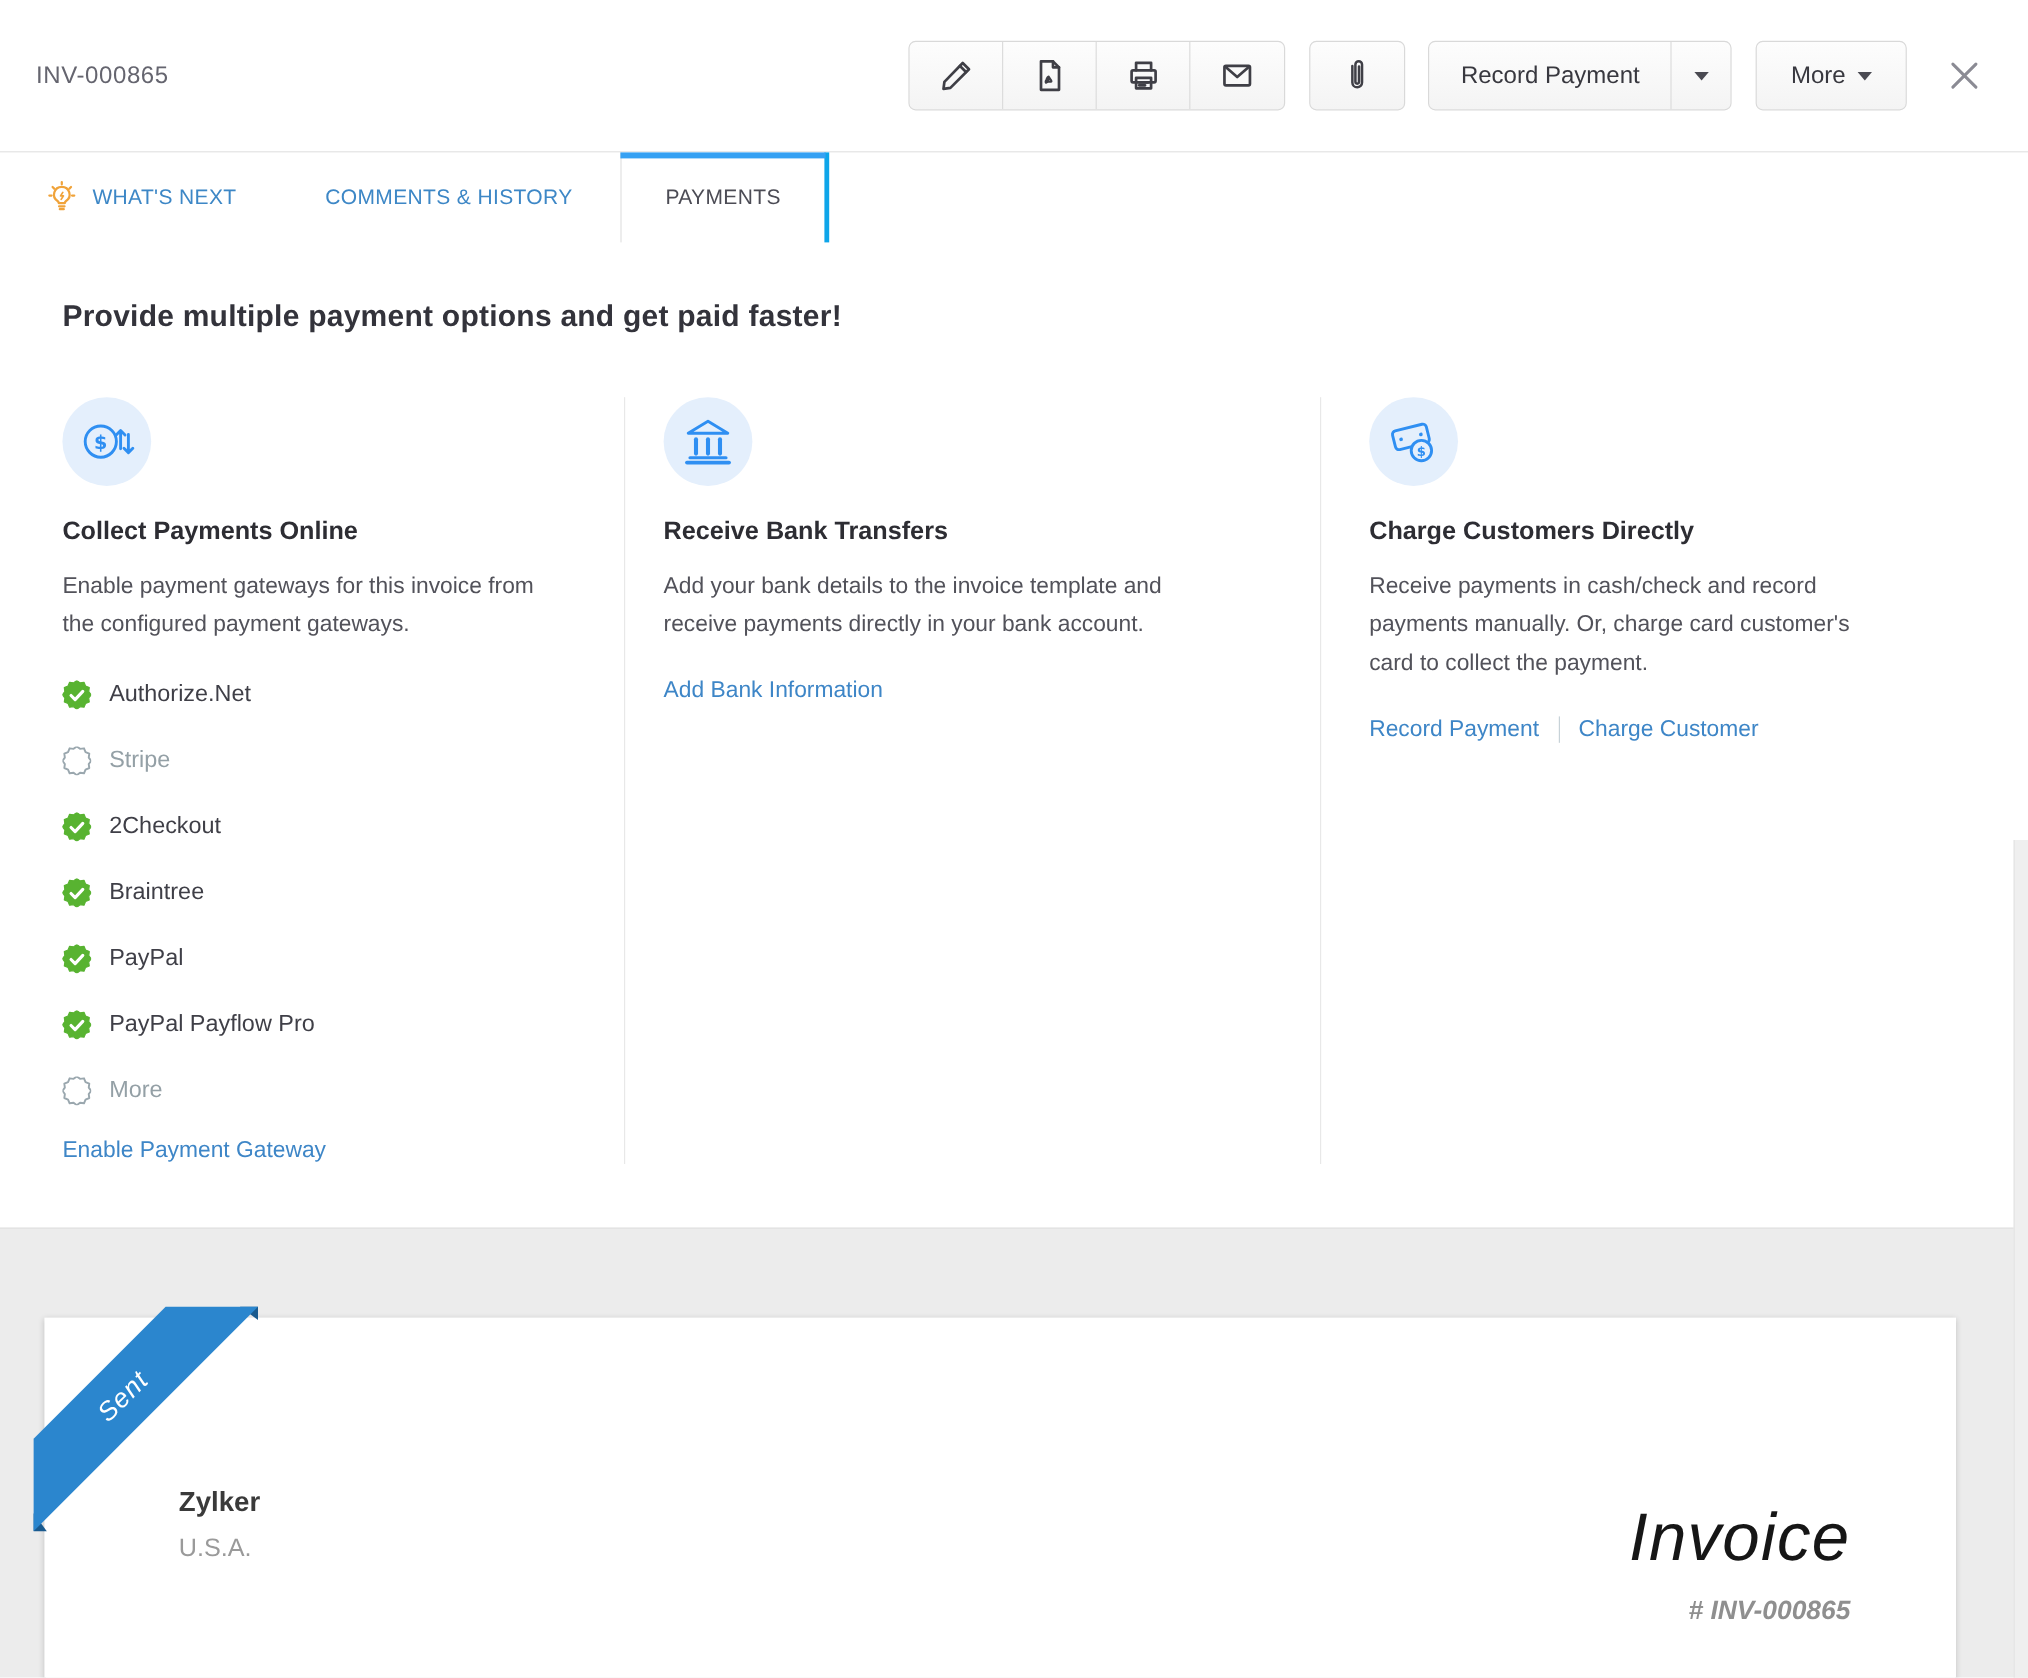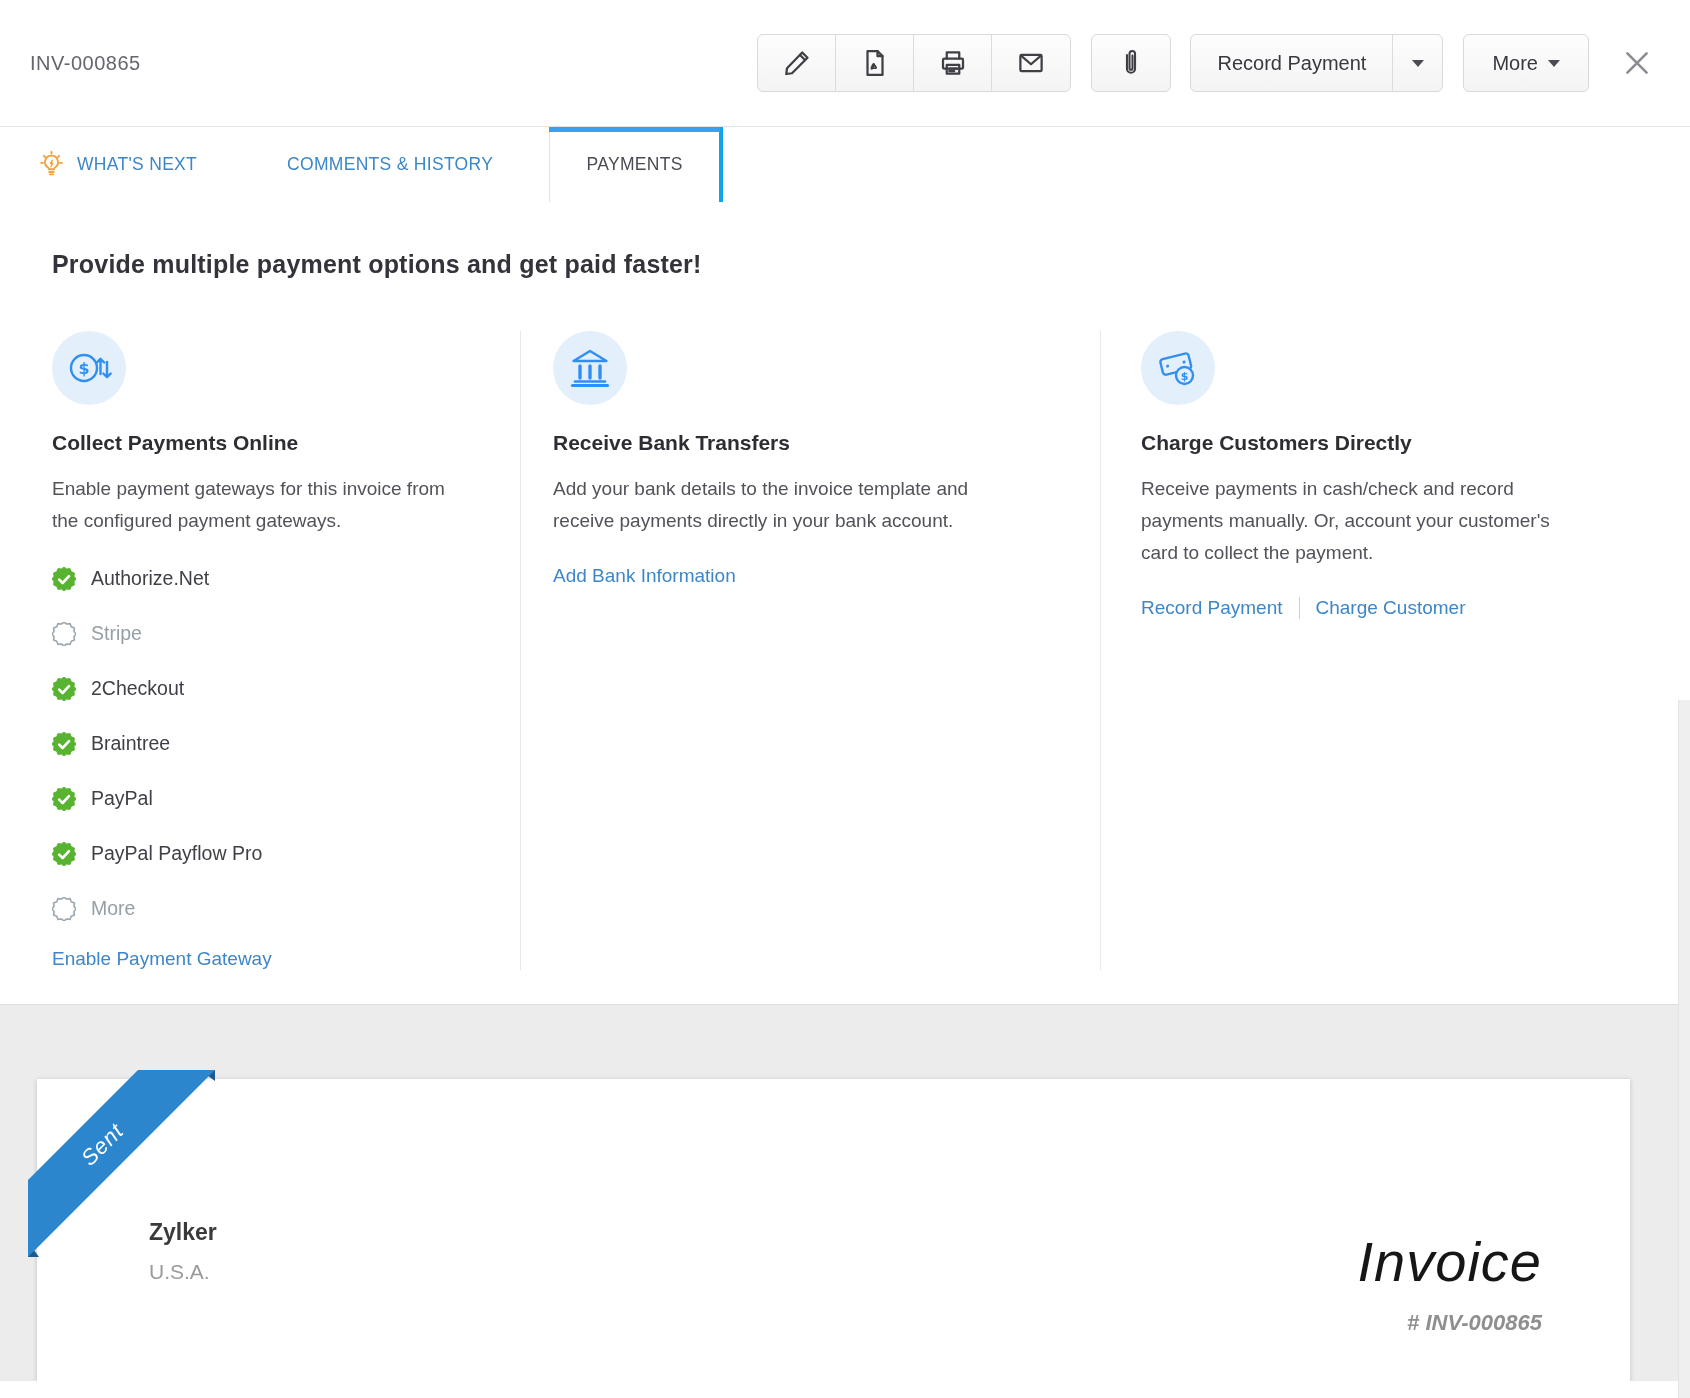--- a/index.html
+++ b/index.html
@@ -24,31 +24,31 @@
            background:linear-gradient(#fdfdfd,#f4f4f4); overflow:hidden; }
   .split .main { padding:0 26px; display:flex; align-items:center; font-size:20px; color:#38383f; cursor:pointer; }
   .split .caret-seg { width:50px; border-left:1px solid #dcdcdc; display:flex; align-items:center; justify-content:center; cursor:pointer; }
   .more-btn { margin-left:20px; padding:0 28px; font-size:20px; color:#38383f; }
   .more-btn .cdown { margin-left:10px; }
   .cdown { width:0; height:0; border-left:6px solid transparent; border-right:6px solid transparent;
            border-top:7px solid #4a4a52; display:inline-block; }
   .close-x { margin-left:32px; cursor:pointer; display:flex; align-items:center; }
 
   
-  .tabbar { height:76px; border-top:1px solid #e3e3e3; display:flex; align-items:stretch; padding-left:38px; background:#fff;gap:16px; }
+  .tabbar { height:76px; border-top:1px solid #e3e3e3; display:flex; align-items:stretch; padding-left:38px; background:#fff; }
   .tab { display:flex; align-items:center; font-size:17.5px; letter-spacing:.3px; color:#3d87c6; cursor:pointer; }
   .tab.t1 { margin-right:74px; }
   .tab.t2 { margin-right:40px; }
   .tab .bulb { margin-right:12px; display:flex; }
   .tab.active { width:174px; justify-content:center; color:#4c4c55; position:relative;
                 border-left:1px solid #e2e2e2; border-right:4px solid #0ea5e9; background:#fff; }
   .tab.active::before { content:""; position:absolute; top:0; left:-1px; right:-1px; height:5px; background:#36a1f3; }
 
   
-  .panel { background:#fff; padding:0 40px 34px 52px; }
+  .panel { background:#fff; padding:0 40px 53px 52px; }
   .panel h2 { font-size:25px; font-weight:700; color:#33333b; padding-top:48px; letter-spacing:.2px; }
   .cols { display:flex; margin-top:52px; }
   .col { padding-top:0; }
   .col1 { width:468px; }
   .col2 { width:580px; border-left:1px solid #e8e8e8; padding-left:32px; }
   .col3 { flex:1; border-left:1px solid #e8e8e8; padding-left:40px; }
   .circle { width:74px; height:74px; border-radius:50%; background:#e4effc; display:flex; align-items:center; justify-content:center; }
   .blue-ic { stroke:#2f8ff2; fill:none; stroke-width:2.4; stroke-linecap:round; stroke-linejoin:round; }
   .col h3 { margin-top:26px; font-size:21px; font-weight:700; color:#2d2d33; }
   .col p { margin-top:18px; font-size:19px; line-height:32px; color:#52525a; }
@@ -267,21 +267,21 @@
         <svg width="48" height="48" viewBox="0 0 48 48">
           <g transform="rotate(-14 22 19)">
             <rect class="blue-ic" x="7" y="12" width="29" height="16" rx="3"></rect>
             <path class="blue-ic" d="M13 20 h.1 M30 20 h.1" style="stroke-width:3"></path>
           </g>
           <circle cx="30.5" cy="31.5" r="8.5" fill="#e4effc" stroke="#2f8ff2" stroke-width="2.4"></circle>
           <text x="30.5" y="36" text-anchor="middle" font-size="11" font-weight="bold" fill="#2f8ff2" font-family="DejaVu Sans, sans-serif">$</text>
         </svg>
       </div>
       <h3>Charge Customers Directly</h3>
-      <p>Receive payments in cash/check and record payments manually. Or, account your customer's card to collect the payment.</p>
+      <p>Receive payments in cash/check and record payments manually. Or, charge card customer's card to collect the payment.</p>
       <div class="links">
         <a class="link">Record Payment</a>
         <span class="sep"></span>
         <a class="link">Charge Customer</a>
       </div>
     </div>
   </div>
 </div>
 
 <div class="bottom">

